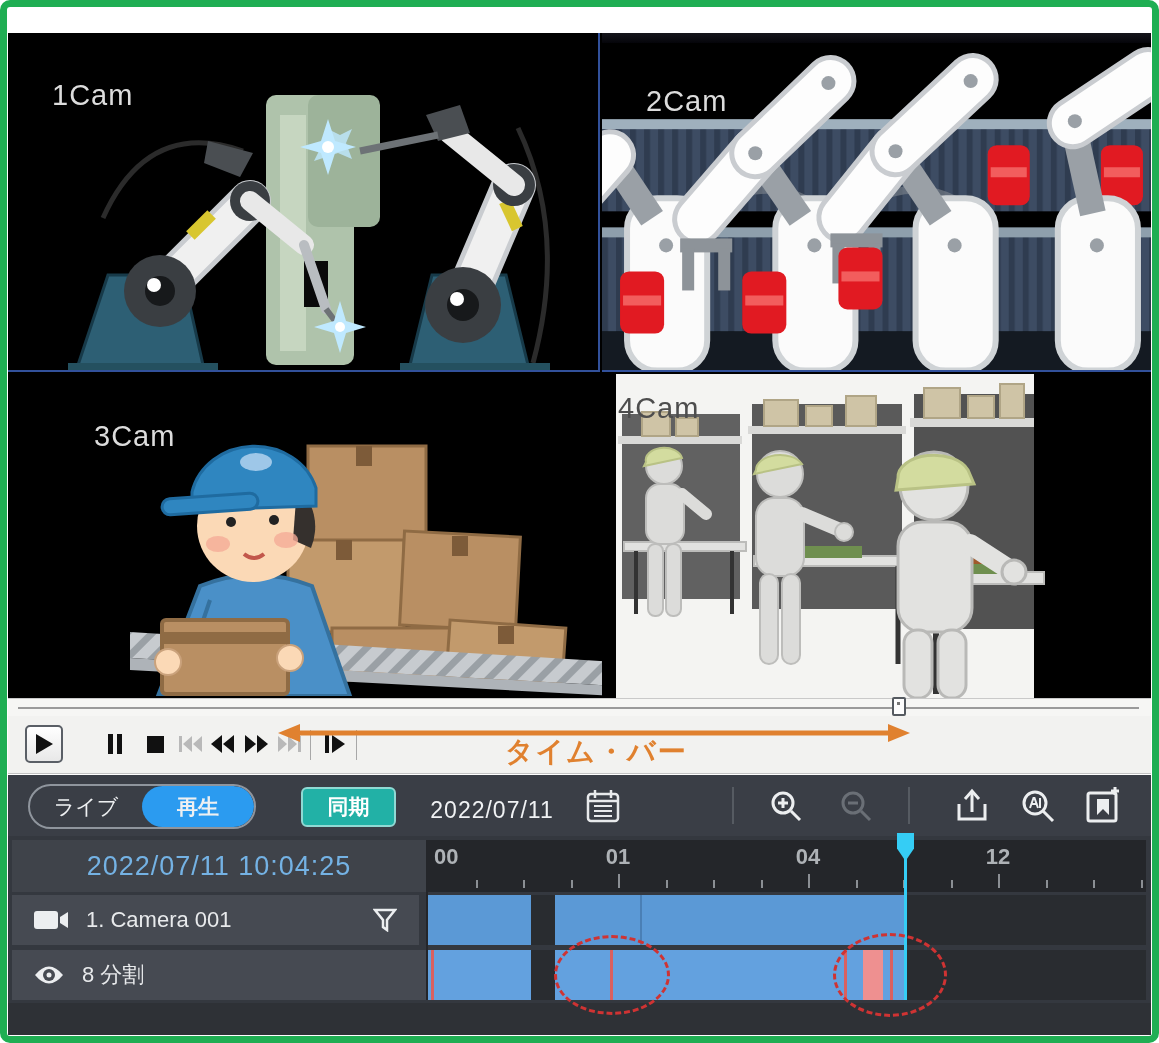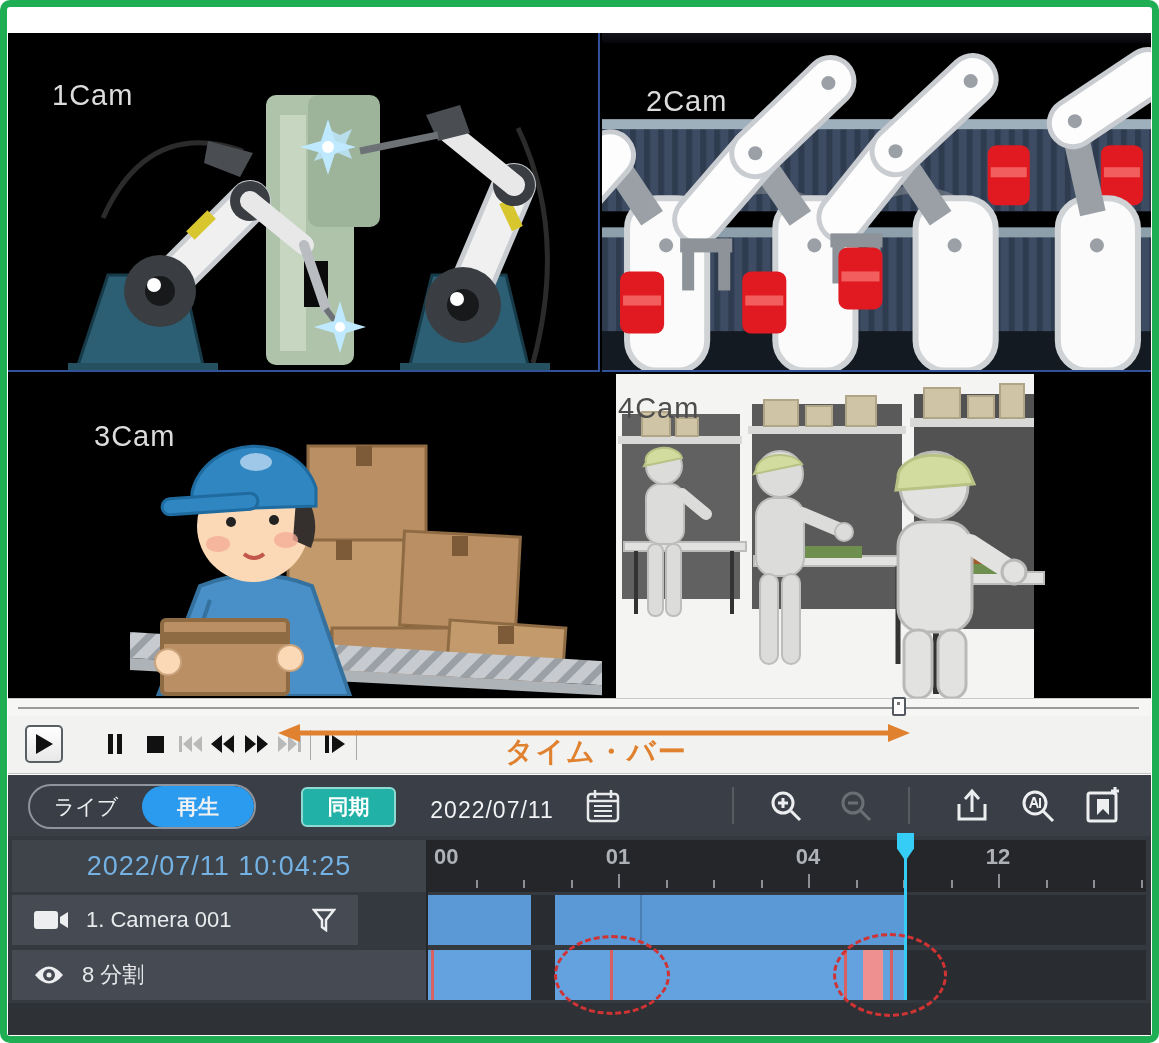--- a/index.html
+++ b/index.html
@@ -463,21 +463,21 @@
           <rect x="3" y="6" width="28" height="28" rx="2"></rect>
           <path d="M12 12 v16 l6 -6 6 6 v-16 z" fill="#eceef0" stroke="none"></path>
           <line x1="30" y1="8" x2="30" y2="0"></line>
             <line x1="26" y1="4" x2="34" y2="4"></line>
         </svg>
       </div>
     </div>
 
     <div class="tl-leftcol cell-time" style="left:4px;width:414px;">2022/07/11 10:04:25</div>
 
-    <div class="cell-row tl-leftcol" style="top:120px;width:346px;">
+    <div class="cell-row tl-leftcol" style="top:120px;width:407px;">
       <span class="ric">
         <svg width="34" height="22" viewBox="0 0 34 22" fill="#eceef0">
           <rect x="0" y="2" width="24" height="18" rx="3"></rect>
           <polygon points="26,8 34,3 34,19 26,14"></polygon>
         </svg>
       </span>
       <span>1. Camera 001</span>
       <span class="spacer"></span>
       <span class="ric">
         <svg width="24" height="24" viewBox="0 0 24 24" fill="none" stroke="#eceef0" stroke-width="2.5">

